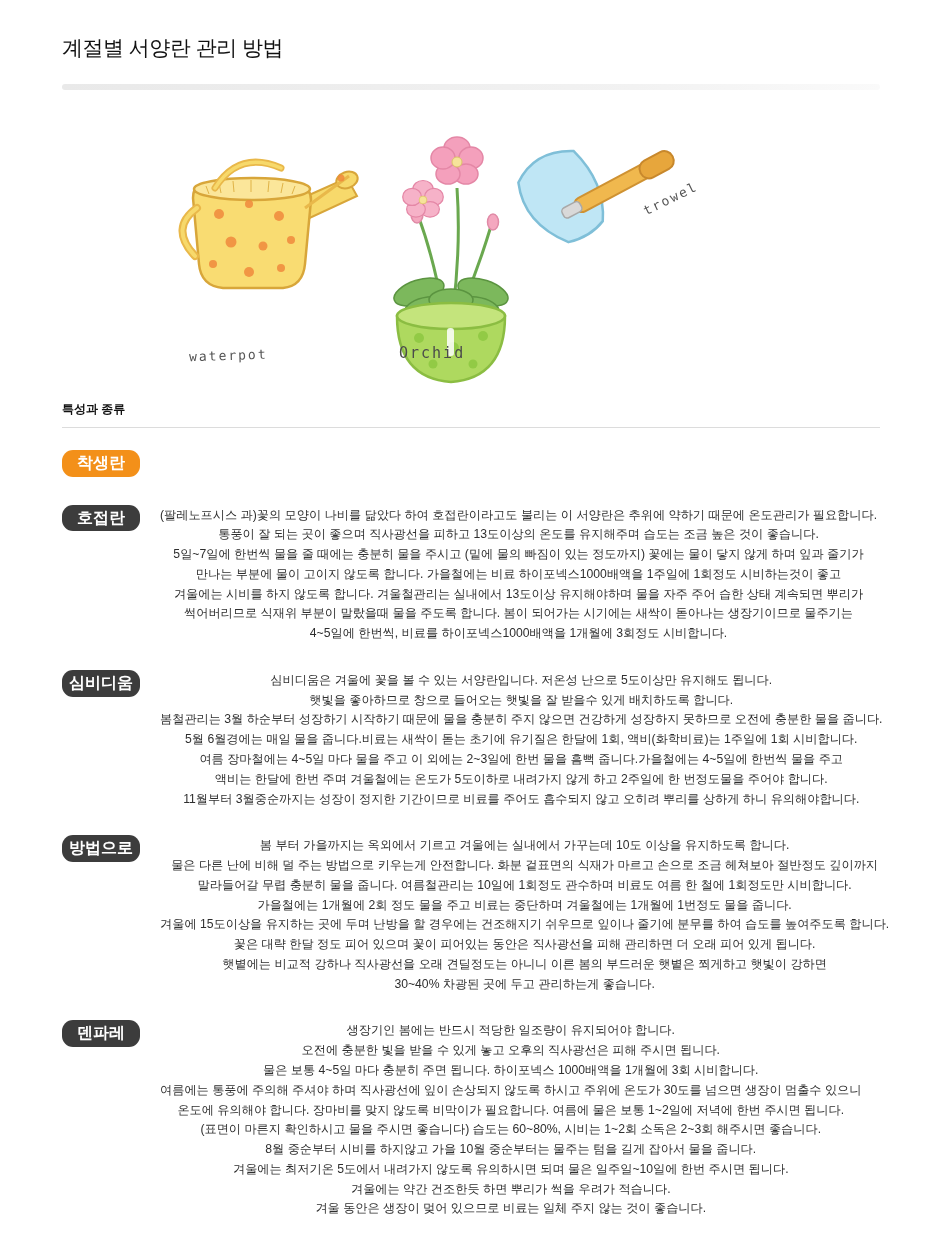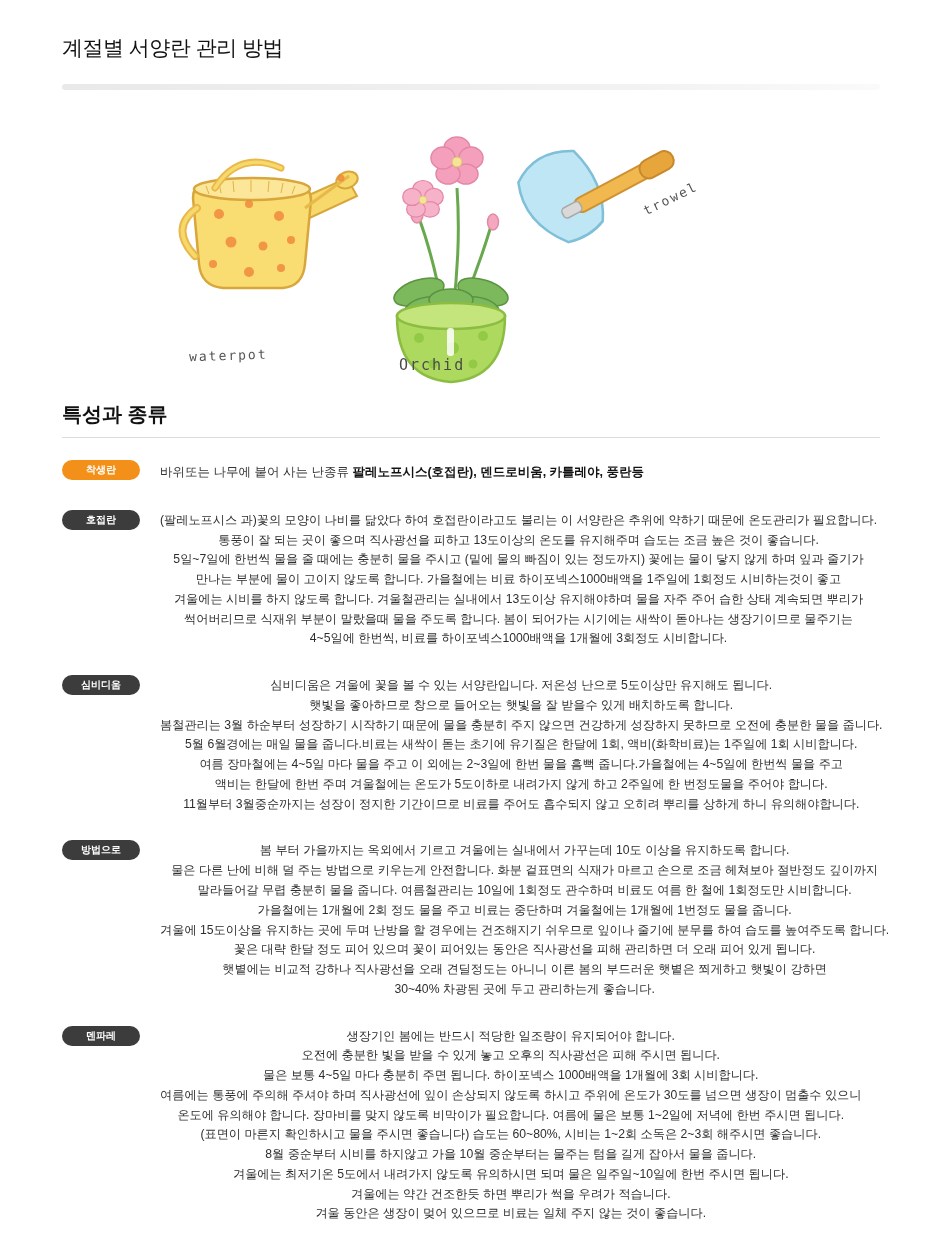--- a/index.html
+++ b/index.html
@@ -45,27 +45,27 @@
   }
 
   .caption {
     position: absolute;
     font-family: "DejaVu Sans Mono", monospace;
     font-size: 13px;
     color: #555;
     letter-spacing: 2px;
   }
   .cap-waterpot { left: 28px;  top: 252px; transform: rotate(-2deg); }
-  .cap-orchid   { left: 238px; top: 248px; font-size: 15px; color: #4b4b4b; margin-top: 12px; }
+  .cap-orchid   { left: 238px; top: 248px; font-size: 15px; color: #4b4b4b; }
   .cap-trowel   { left: 480px; top: 95px;  transform: rotate(-26deg); font-size: 13px; }
 
   
   .section-head {
     margin: 10px 62px 0 62px;
-    font-size: 20px;
+    font-size: 12px;
     font-weight: bold;
     color: #111;
     padding-bottom: 9px;
   }
   .section-rule {
     margin: 0 62px;
     border-top: 1px solid #dcdcdc;
   }
 
   
@@ -73,21 +73,21 @@
   .type-row {
     display: flex;
     align-items: flex-start;
     margin-bottom: 17px;
     padding-left: 62px;
   }
   .pill {
     flex: 0 0 auto;
     width: 78px;
     text-align: center;
-    font-size: 10px;
+    font-size: 16px;
     font-weight: bold;
     color: #ffffff;
     border-radius: 11px;
     padding: 4px 0 5px 0;
     margin-right: 20px;
     line-height: 1.1;
   }
   .pill-orange { background: #f39019; }
   .pill-dark   { background: #3c3c3c; }
 
@@ -232,21 +232,20 @@
     <div class="caption cap-trowel">trowel</div>
   </div>
 </div>
 
 <div class="section-head">특성과 종류</div>
 <div class="section-rule"></div>
 
 <div class="type-list">
   <div class="type-row">
     <div class="pill pill-orange">착생란</div>
-    <div class="type-text"><span>바위또는 나무에 붙어 사는 난종류 </span><b>팔레노프시스(호접란), 덴드로비움, 카틀레야, 풍란등</b></div>
   </div>
 </div>
 
 <div class="detail-list">
   <div class="detail-row">
     <div class="pill pill-dark">호접란</div>
     <div class="detail-body">(팔레노프시스 과)꽃의 모양이 나비를 닮았다 하여 호접란이라고도 불리는 이 서양란은 추위에 약하기 때문에 온도관리가 필요합니다.
 통풍이 잘 되는 곳이 좋으며 직사광선을 피하고 13도이상의 온도를 유지해주며 습도는 조금 높은 것이 좋습니다.
 5일~7일에 한번씩 물을 줄 때에는 충분히  물을 주시고 (밑에 물의 빠짐이 있는 정도까지) 꽃에는 물이 닿지 않게 하며 잎과 줄기가
 만나는 부분에 물이 고이지 않도록 합니다. 가을철에는 비료 하이포넥스1000배액을 1주일에 1회정도 시비하는것이 좋고

